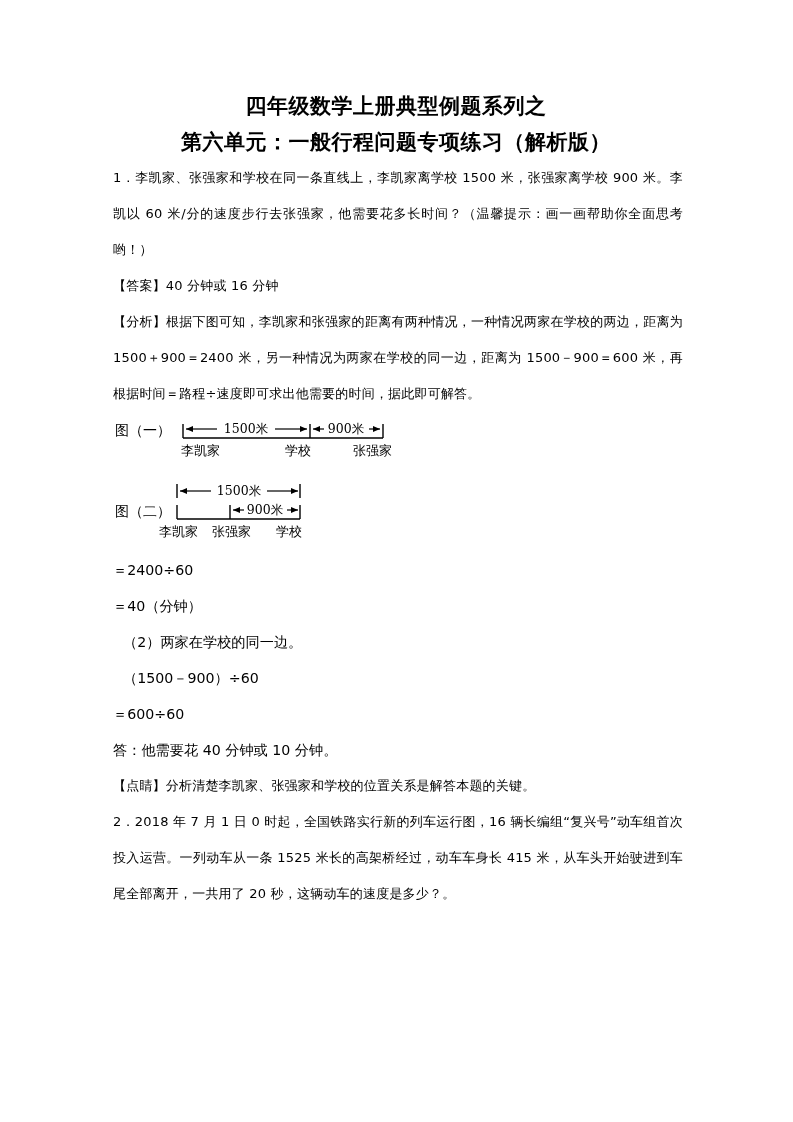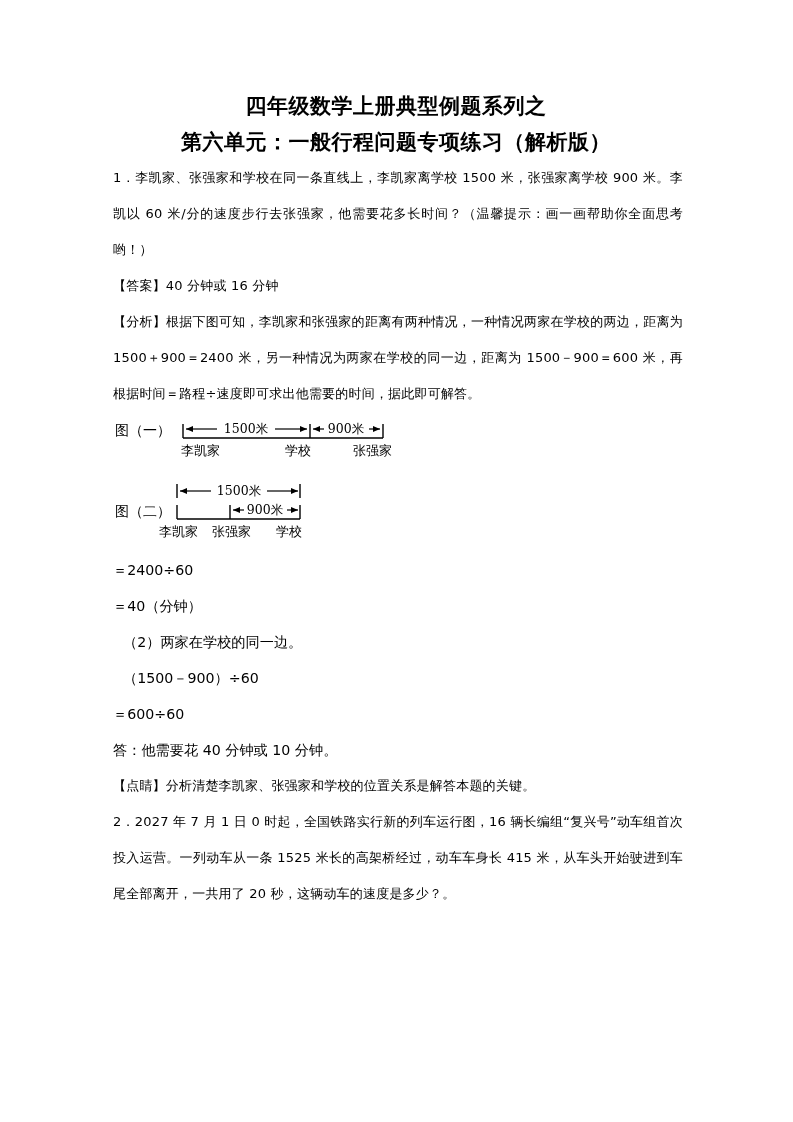--- a/index.html
+++ b/index.html
@@ -159,17 +159,17 @@
 
     <div class="mline ind">（1500－900）÷60</div>
     <div class="mline">＝600÷60</div>
 
     <div class="mline">答：他需要花 40 分钟或 10 分钟。</div>
 
     <div class="para nowrap">
       <span>【点睛】</span><span>分析清楚李凯家、张强家和学校的位置关系是解答本题的关键。</span>
     </div>
 
-    <div class="para">2．2027 年 7 月 1 日 0 时起，全国铁路实行新的列车运行图，16 辆长编组“复兴号”动车组首次投入运营。一列动车从一条 1525 米长的高架桥经过，动车车身长 415 米，从车头开始驶进到车尾全部离开，一共用了 20 秒，这辆动车的速度是多少？。</div>
+    <div class="para">2．2018 年 7 月 1 日 0 时起，全国铁路实行新的列车运行图，16 辆长编组“复兴号”动车组首次投入运营。一列动车从一条 1525 米长的高架桥经过，动车车身长 415 米，从车头开始驶进到车尾全部离开，一共用了 20 秒，这辆动车的速度是多少？。</div>
 
 
   </div>
 </div>
 
 </body></html>

